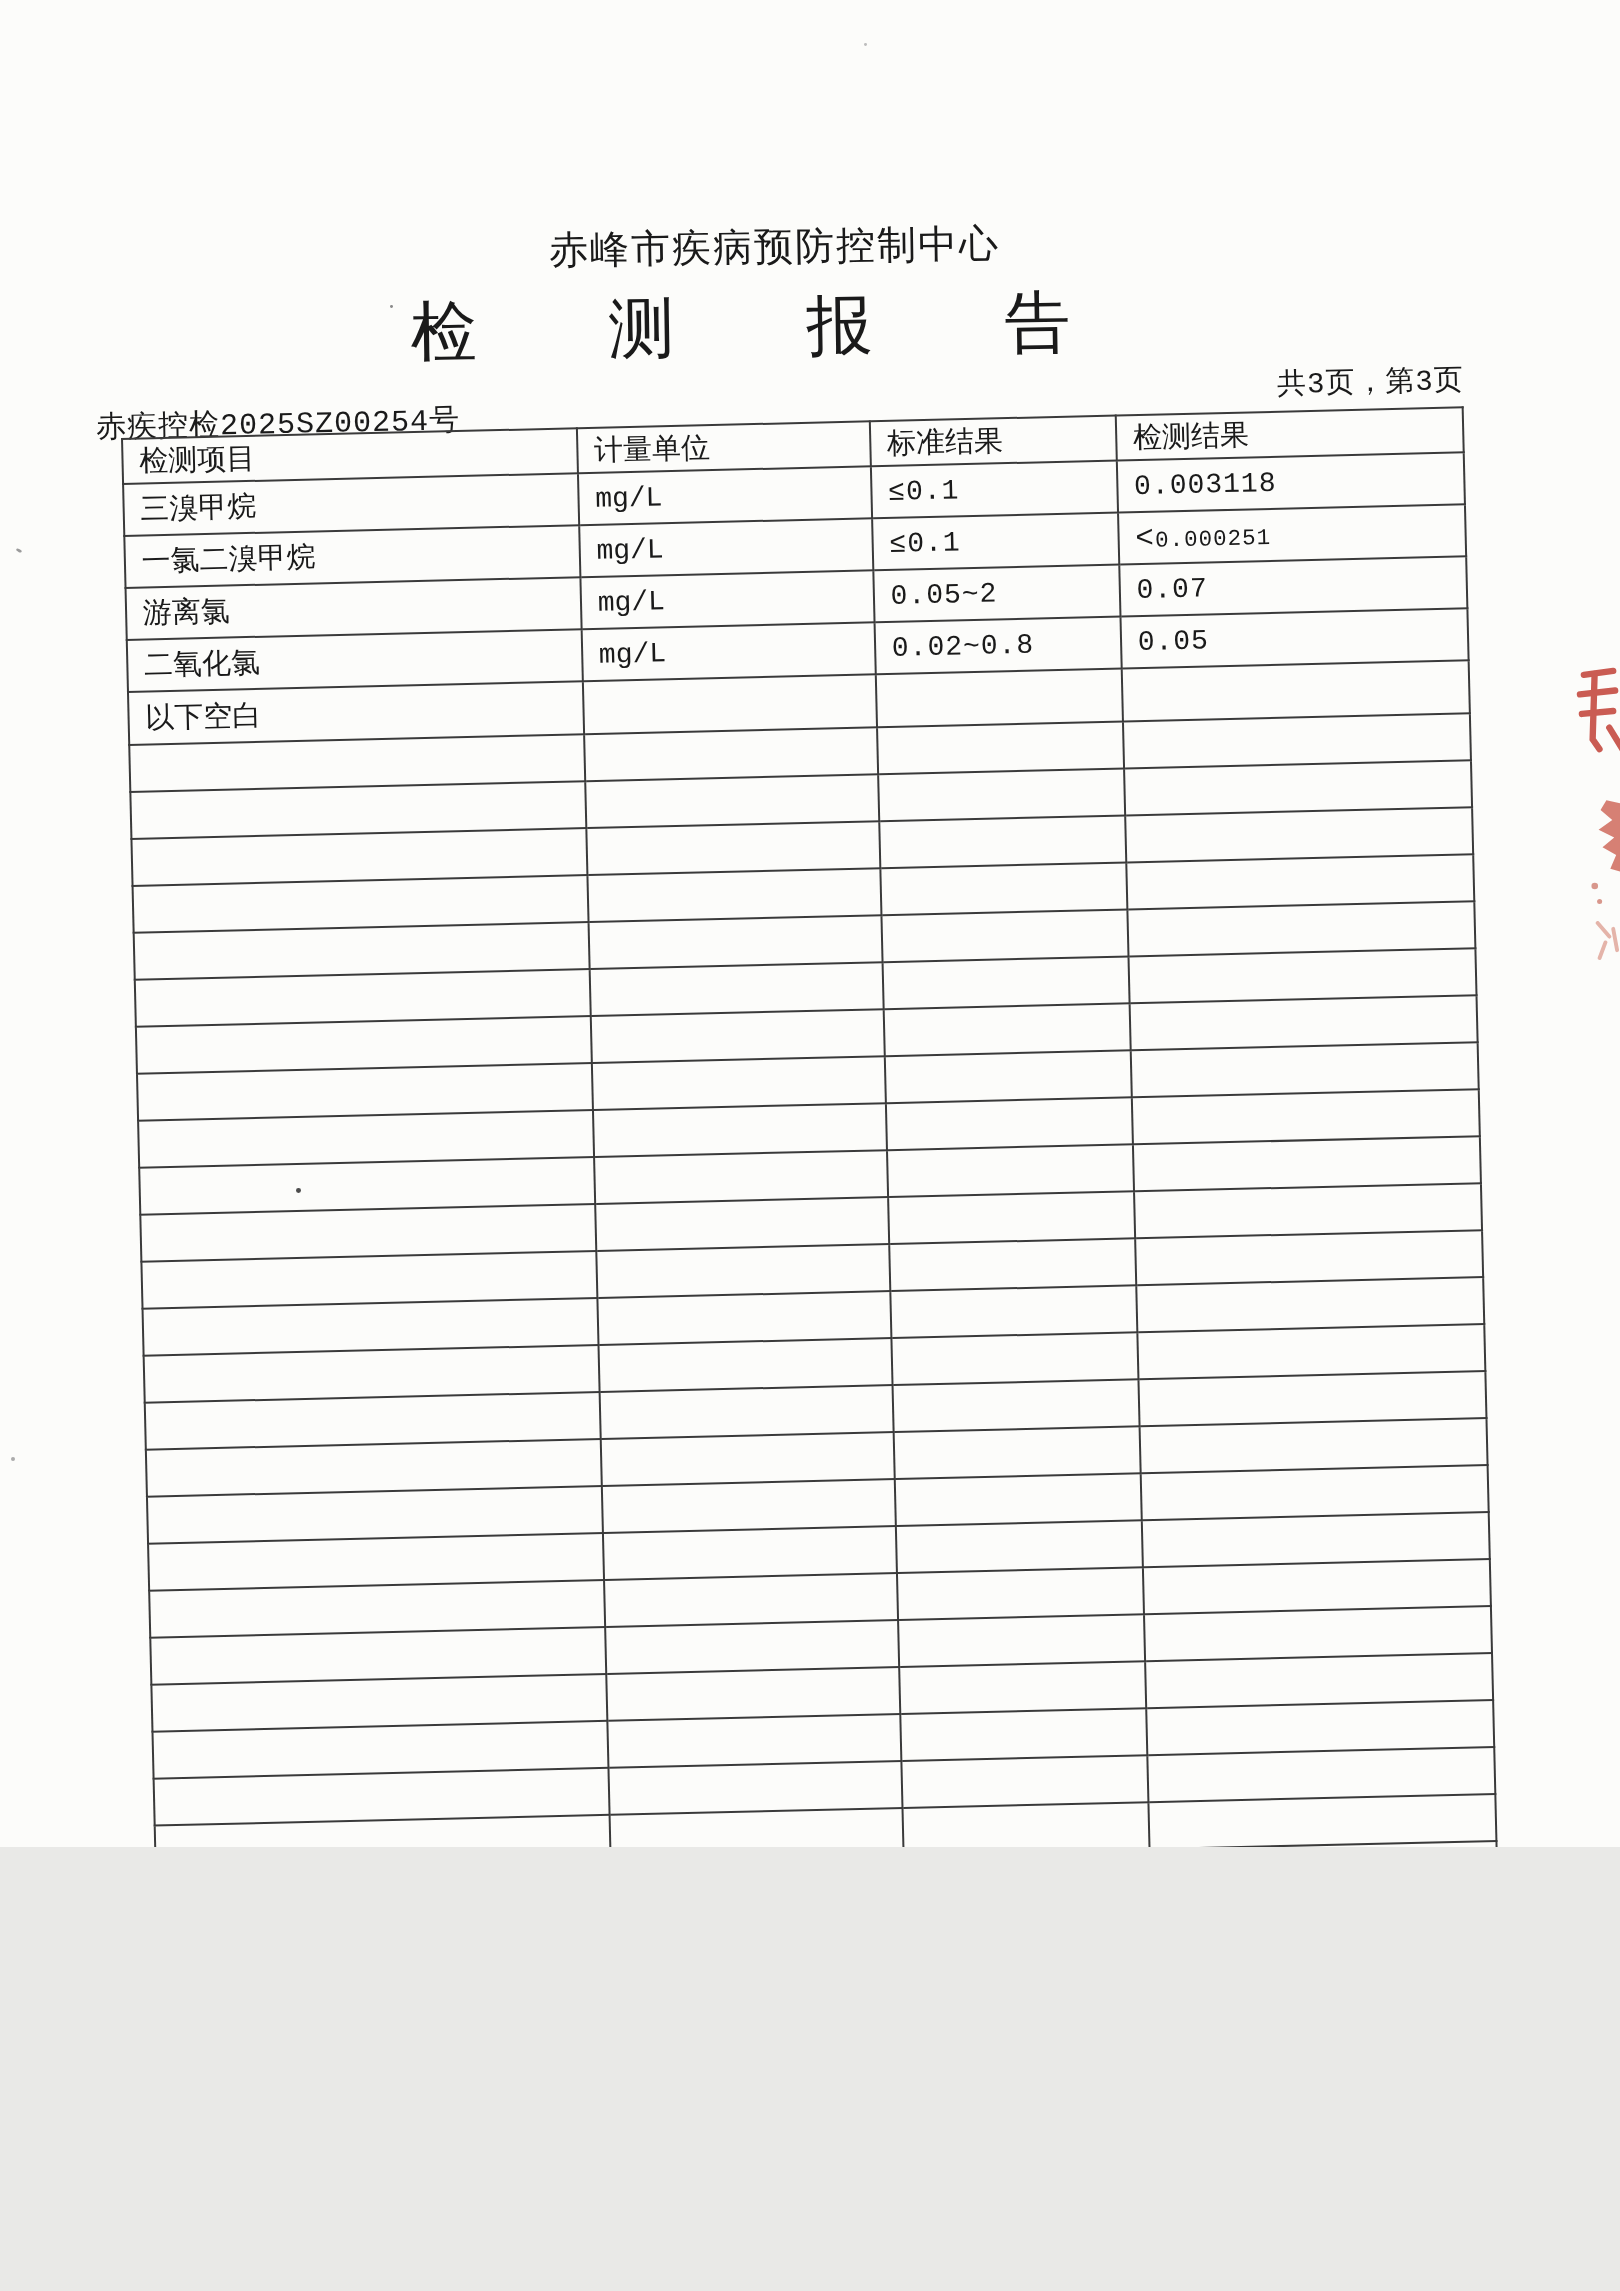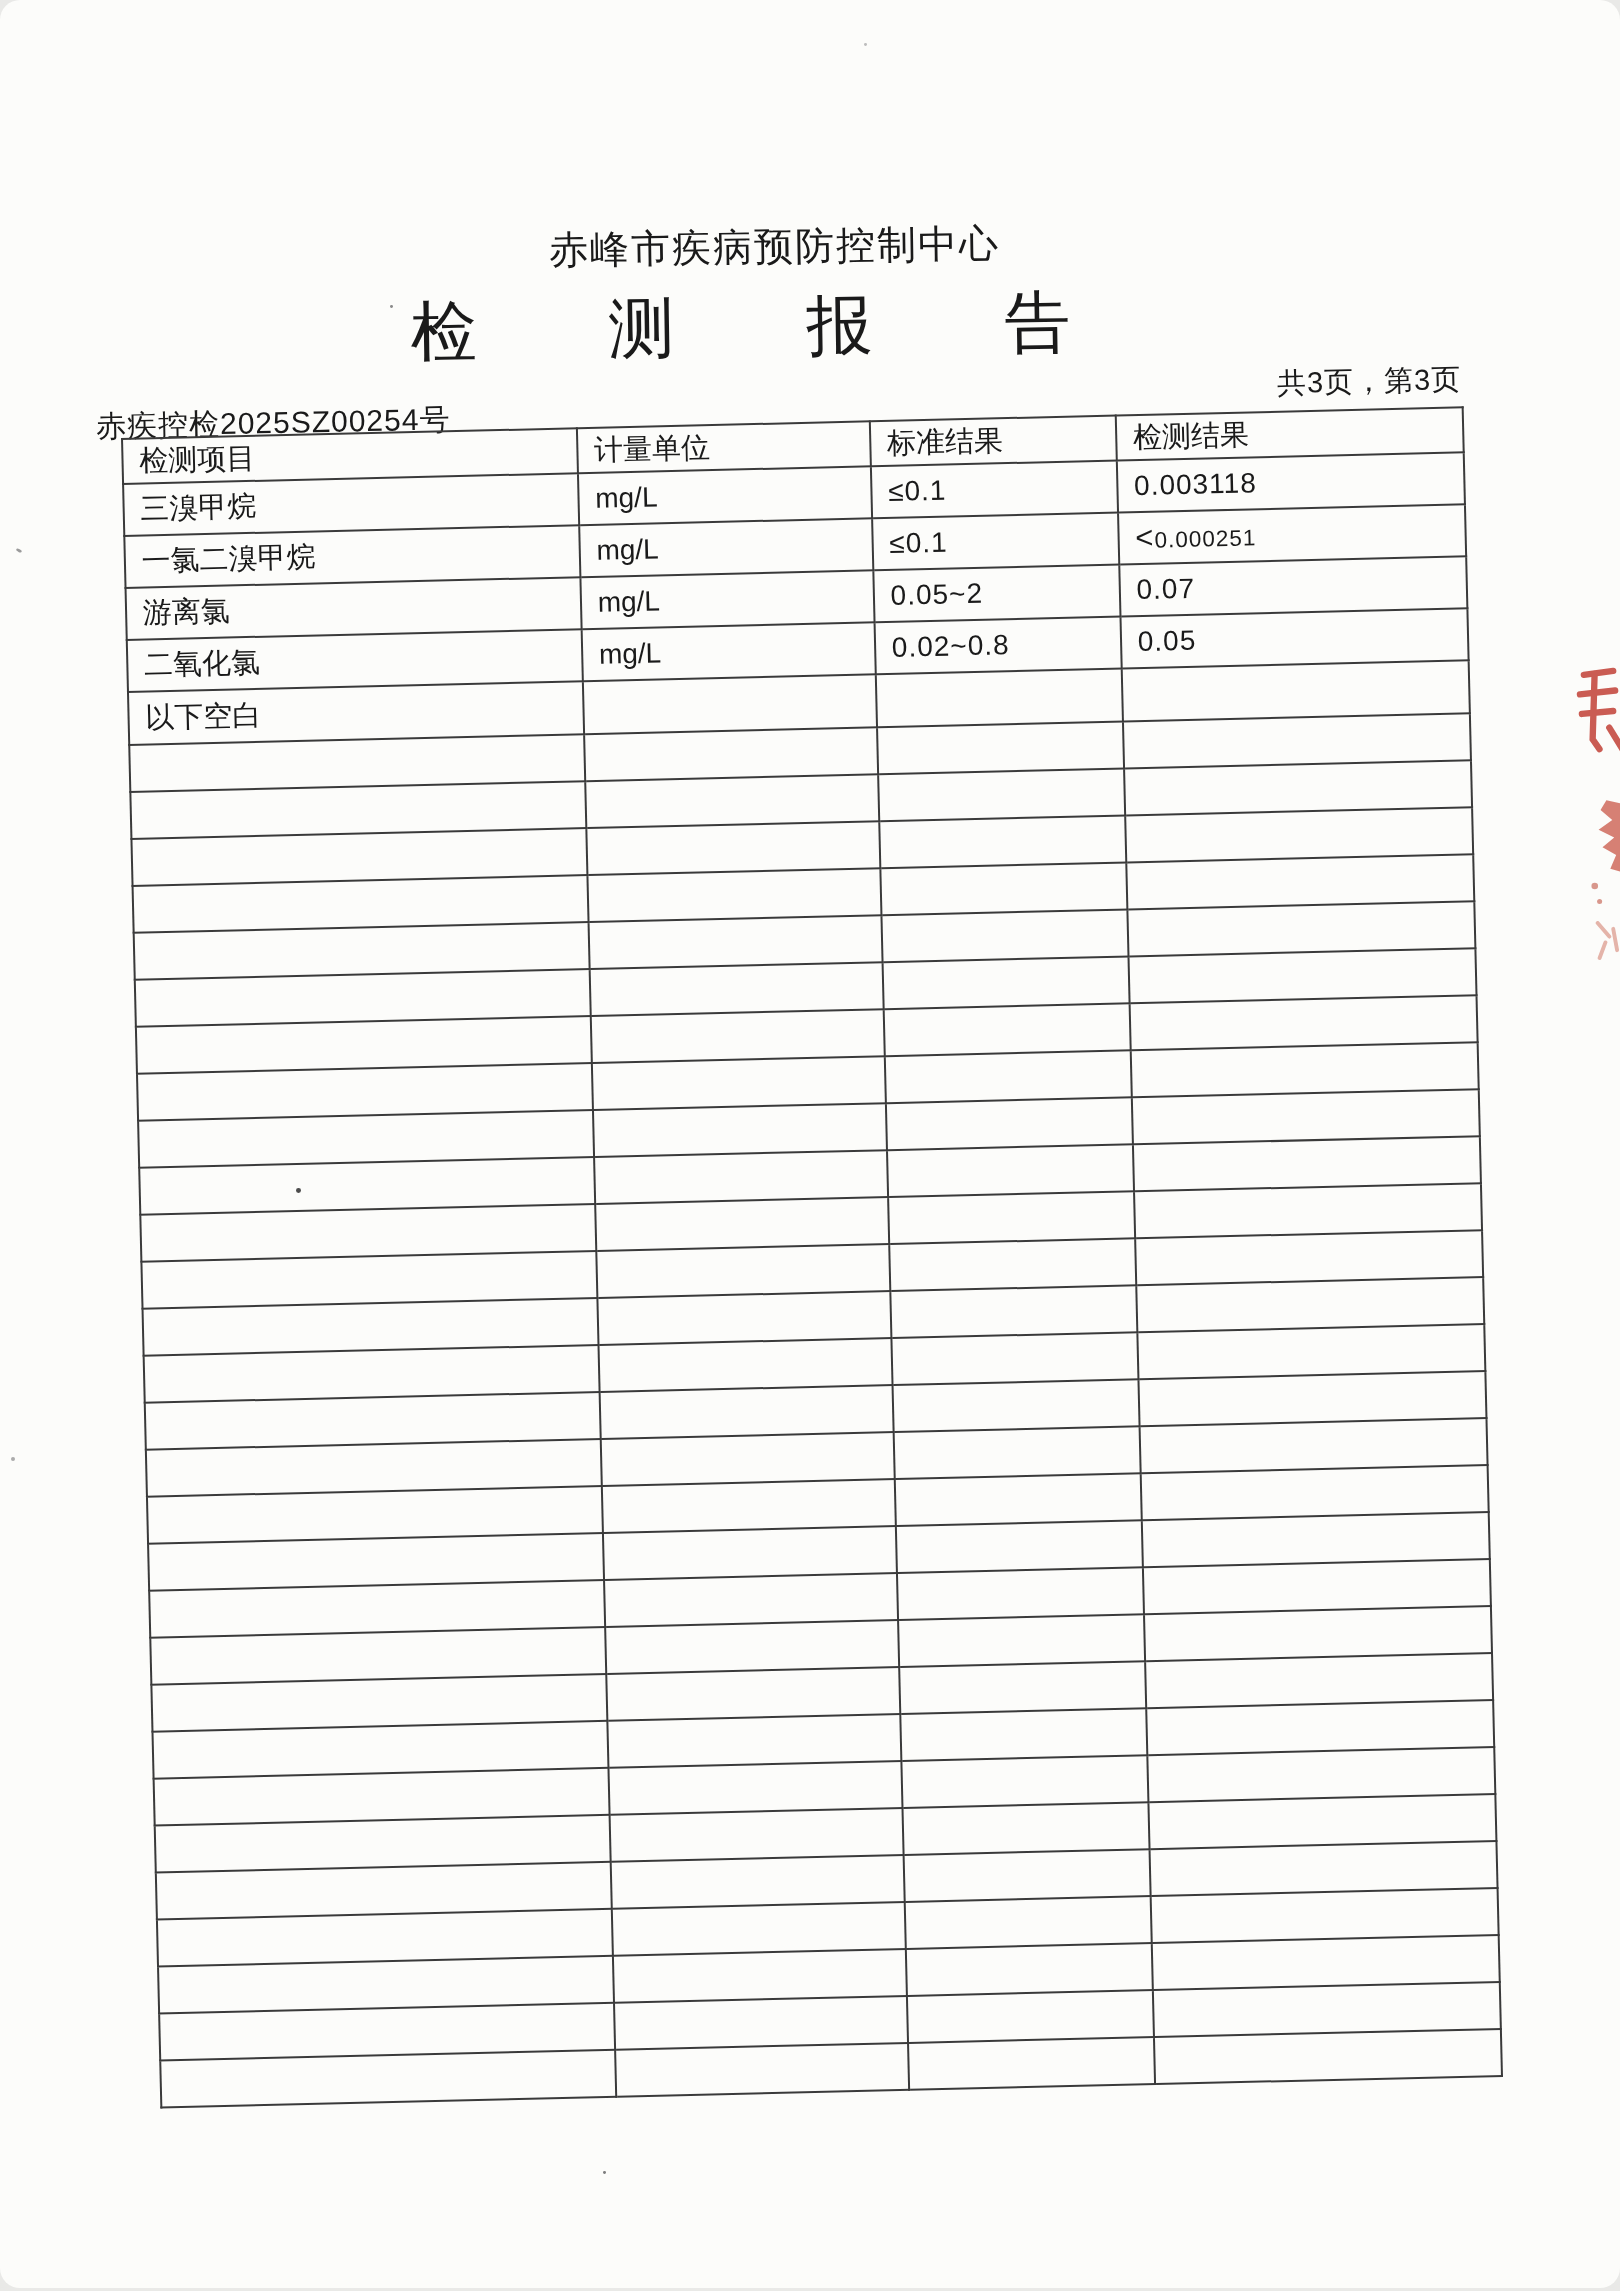--- a/index.html
+++ b/index.html
@@ -5,26 +5,25 @@
   :root{
     --line:#3a3a3a;
     --ink:#1a1a1a;
     --paper:#fcfcfa;
     --stamp:#c4473c;
   }
   *{margin:0;padding:0;box-sizing:border-box;}
   html,body{background:#e9e9e7;}
   #page{
     position:relative;
-    width:1620px;height:2288px;
+    width:1620px;height:1847px;
     background:var(--paper);
     overflow:hidden;
-    font-family:Liberation Sans, sans-serif;
+    font-family:Liberation Mono, monospace;
     color:var(--ink);
-    border-radius:20px;
   }
   
   .org-title{
     position:absolute;top:220px;left:0;width:1549px;
     text-align:center;
     font-size:39px;letter-spacing:2px;
     transform:rotate(-0.9deg);
     white-space:nowrap;
   }
   .report-title{

